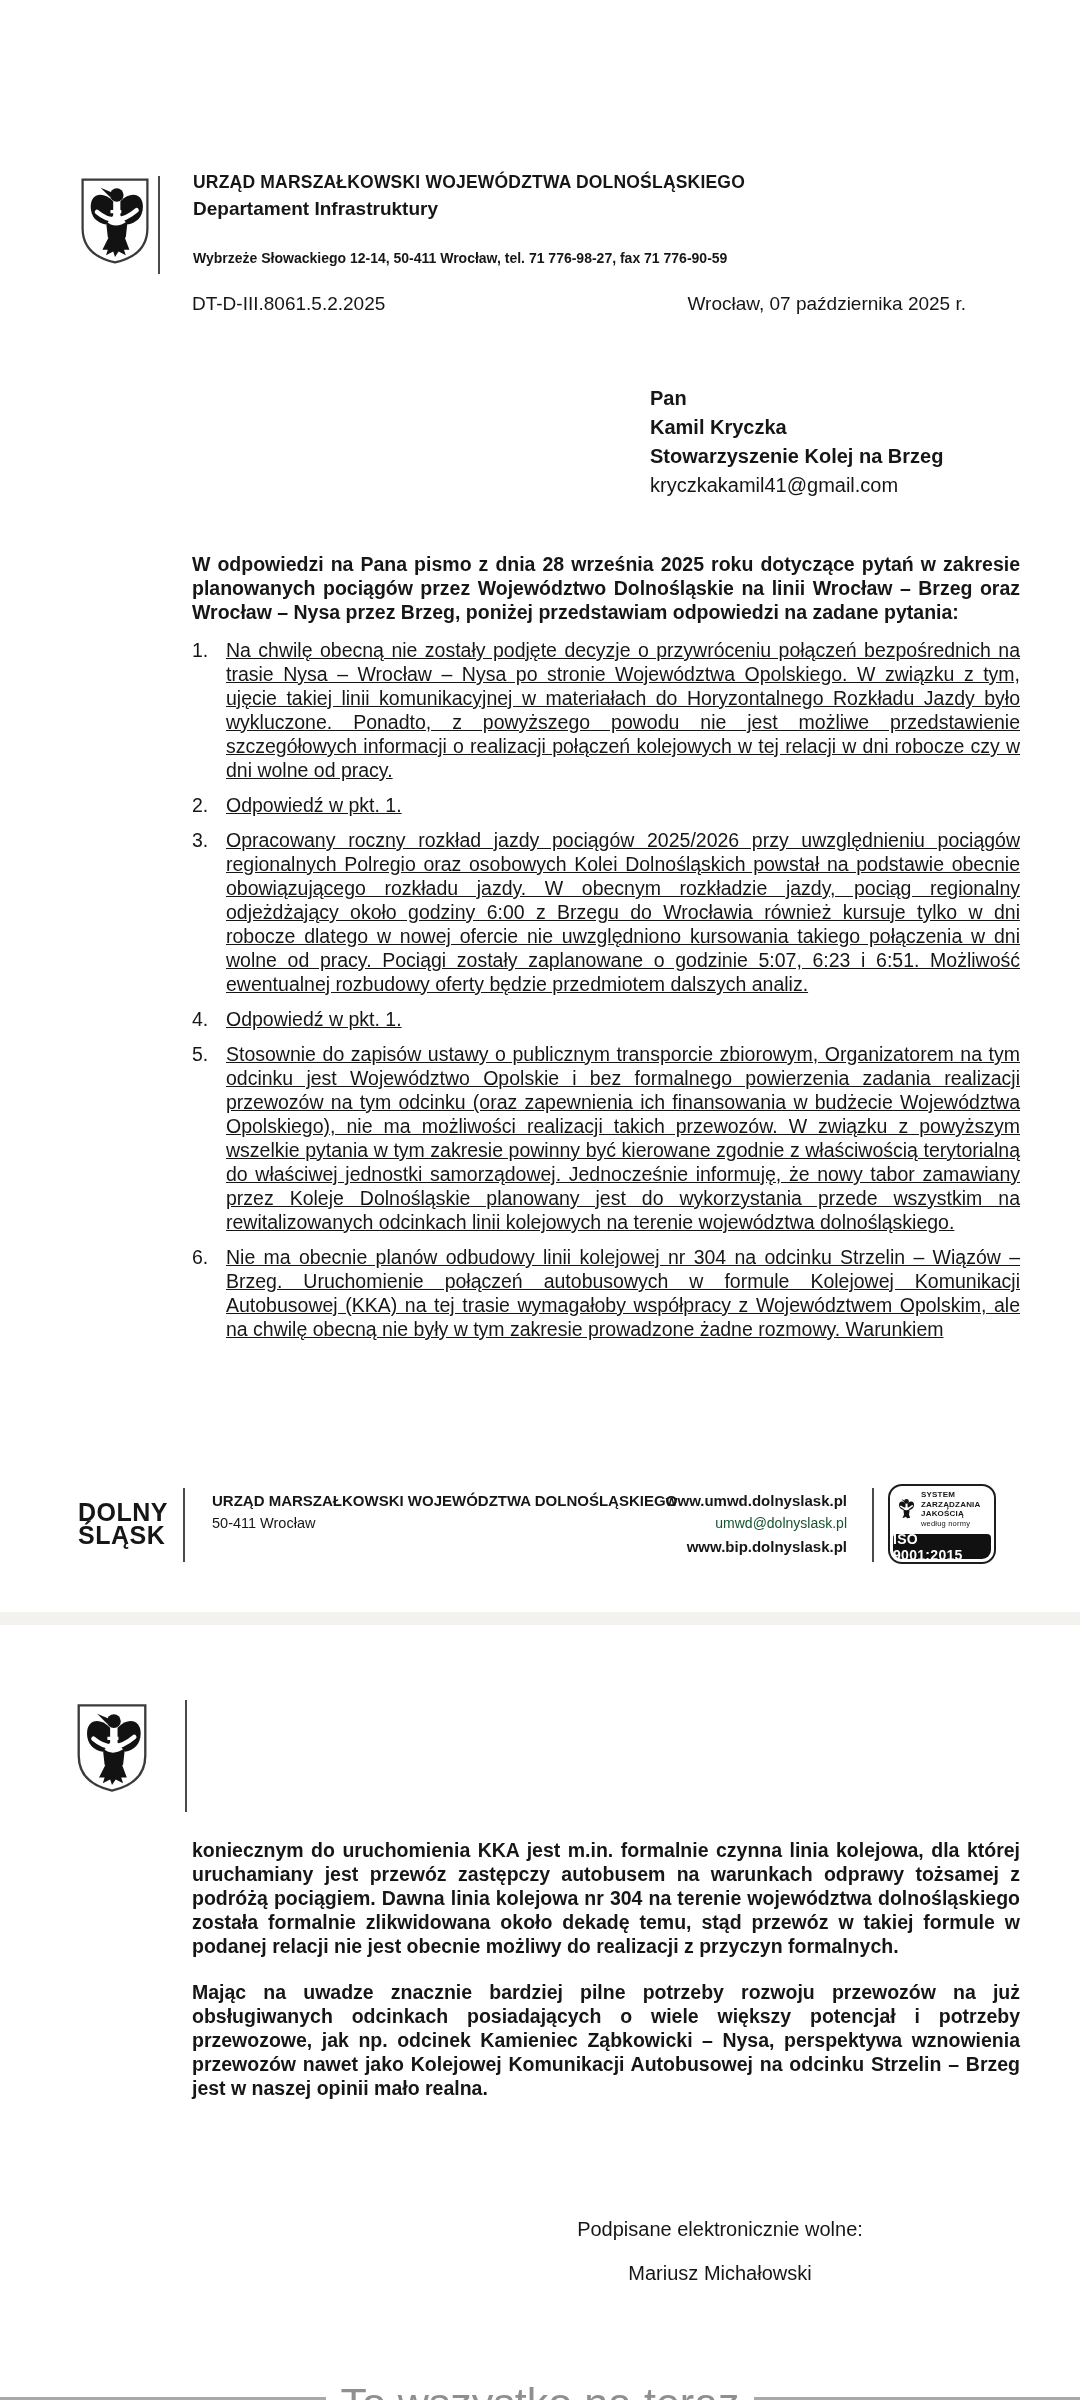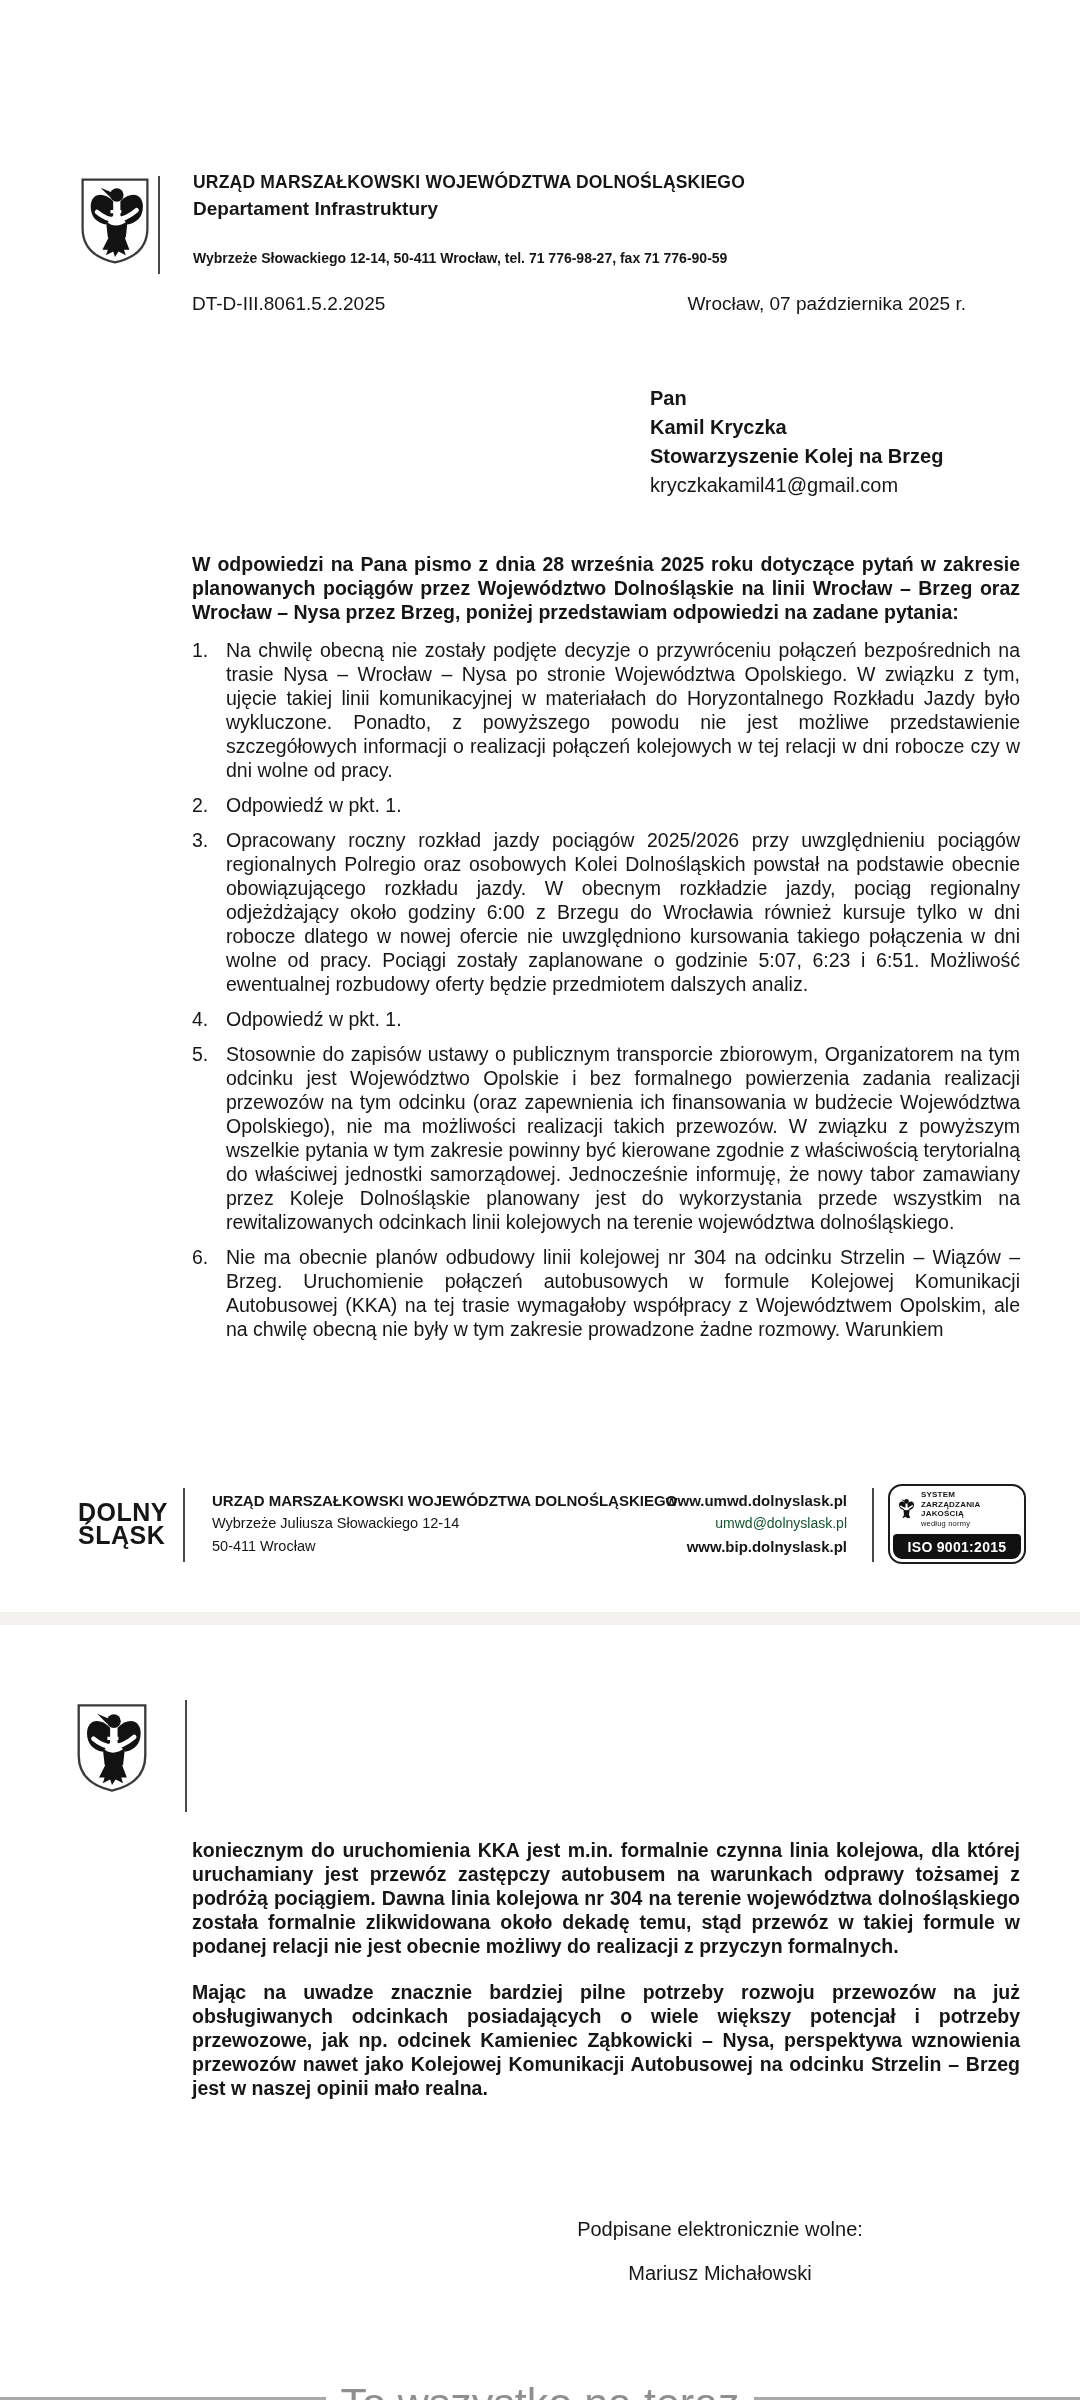--- a/index.html
+++ b/index.html
@@ -16,31 +16,31 @@
   .refrow{position:absolute;left:192px;right:114px;top:293px;display:flex;
           justify-content:space-between;font-size:19px;}
   
   .recipient{position:absolute;left:650px;top:384px;font-size:20px;line-height:29px;}
   .recipient .b{font-weight:bold;}
   
   .body1{position:absolute;left:192px;top:552px;width:828px;}
   .para{margin:0 0 14px 0;font-size:19.5px;line-height:24px;text-align:justify;font-weight:bold;}
   .li{display:flex;margin-bottom:11px;}
   .li .num{flex:0 0 34px;font-size:19.5px;line-height:24px;}
-  .li .li-text{flex:1;margin:0;font-size:19.5px;line-height:24px;text-align:justify;}
+  .li .li-text{flex:1;margin:0;font-size:19.5px;line-height:24px;text-align:justify;text-decoration:underline;}
   
   .pfooter{position:absolute;left:0;top:1486px;width:1080px;height:80px;}
   .f-brand{position:absolute;left:78px;top:15px;font-size:25px;font-weight:900;
            line-height:23px;letter-spacing:.5px;}
   .f-org{position:absolute;left:212px;top:3px;font-size:14.5px;line-height:23px;}
   .f-org .b1{font-weight:bold;font-size:15px;}
   .f-web{position:absolute;right:233px;top:3px;font-size:15px;line-height:23px;text-align:right;}
   .f-web .wb{font-weight:bold;}
   .f-web .wm{color:#14532d;font-size:14px;}
-  .f-badge{position:absolute;left:888px;top:-2px;width:138px;height:80px;
+  .f-badge{position:absolute;left:888px;top:-2px;width:108px;height:80px;
            border:2.5px solid #1d1d1d;border-radius:14px;box-sizing:border-box;background:#fff;}
   .badge-top{display:flex;align-items:center;gap:4px;padding:4px 5px 0 5px;}
   .badge-lines{font-size:8px;font-weight:800;line-height:9.5px;letter-spacing:.2px;}
   .badge-lines .thin{font-weight:400;font-size:7.5px;}
   .badge-iso{position:absolute;left:3px;right:3px;bottom:3px;height:25px;background:#111;
              border-radius:4px 4px 9px 9px;color:#ffffff;font-weight:800;font-size:14px;
              display:flex;align-items:center;justify-content:center;letter-spacing:.3px;}
   
   .page-sep{position:absolute;left:0;top:1612px;width:1080px;height:13px;background:#f3f2ef;}
   
@@ -124,21 +124,20 @@
 
     <footer class="pfooter">
       <div class="f-brand">
         <div>DOLNY</div>
         <div>ŚLĄSK</div>
       </div>
       <div class="vline" style="left:183px;top:2px;height:74px;"></div>
 
       <div class="f-org">
         <div class="b1">URZĄD MARSZAŁKOWSKI WOJEWÓDZTWA DOLNOŚLĄSKIEGO</div>
-        <div>Wybrzeże Juliusza Słowackiego 12-14</div>
         <div>50-411 Wrocław</div>
       </div>
 
       <div class="f-web">
         <div class="wb">www.umwd.dolnyslask.pl</div>
         <div class="wm">umwd@dolnyslask.pl</div>
         <div class="wb">www.bip.dolnyslask.pl</div>
       </div>
 
       <div class="vline" style="left:872px;top:2px;height:74px;"></div>

